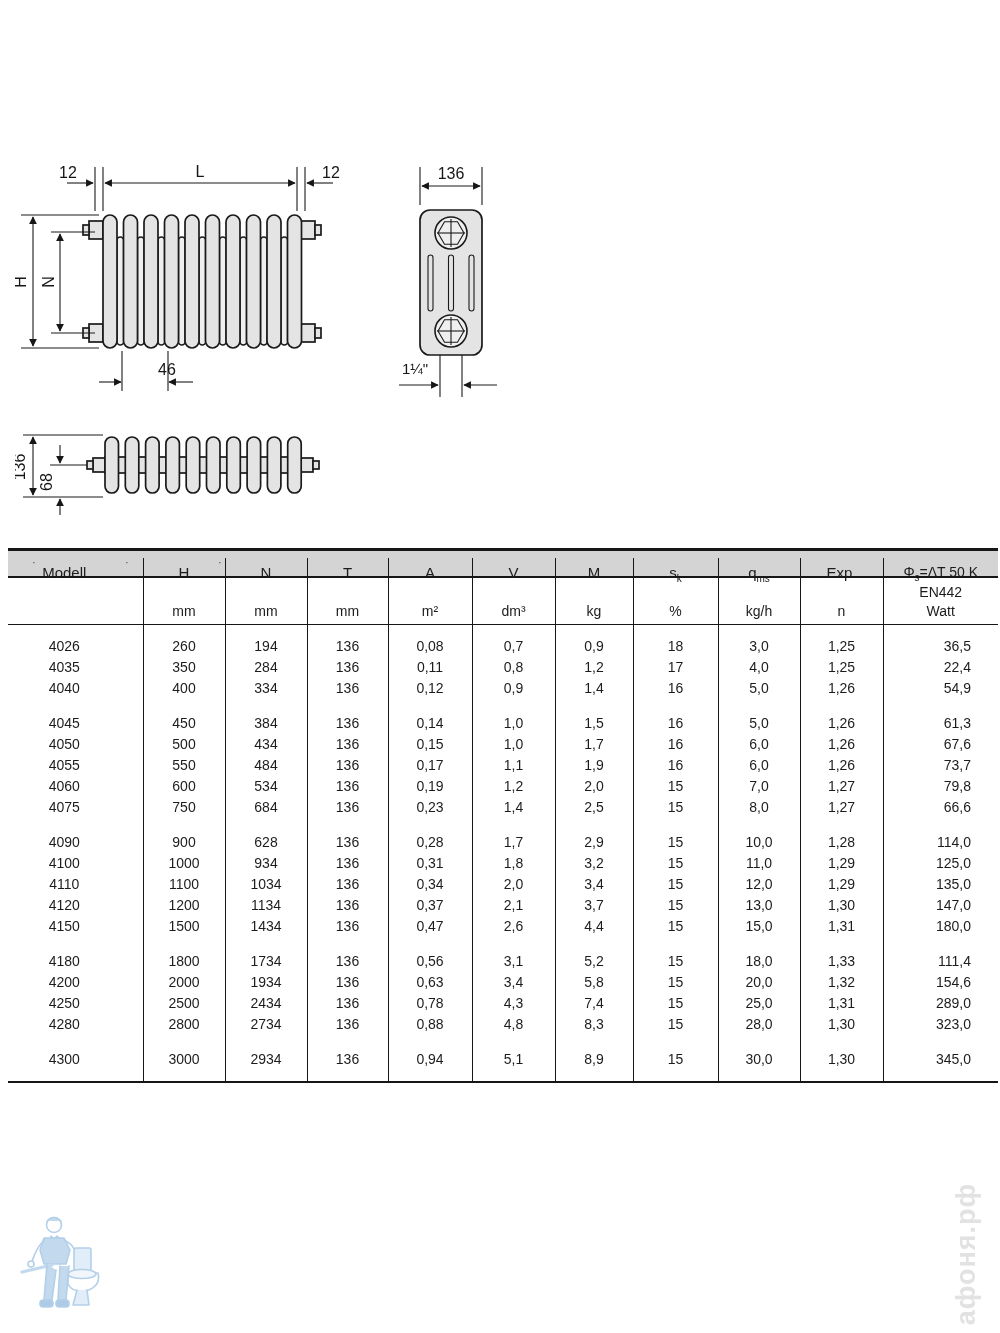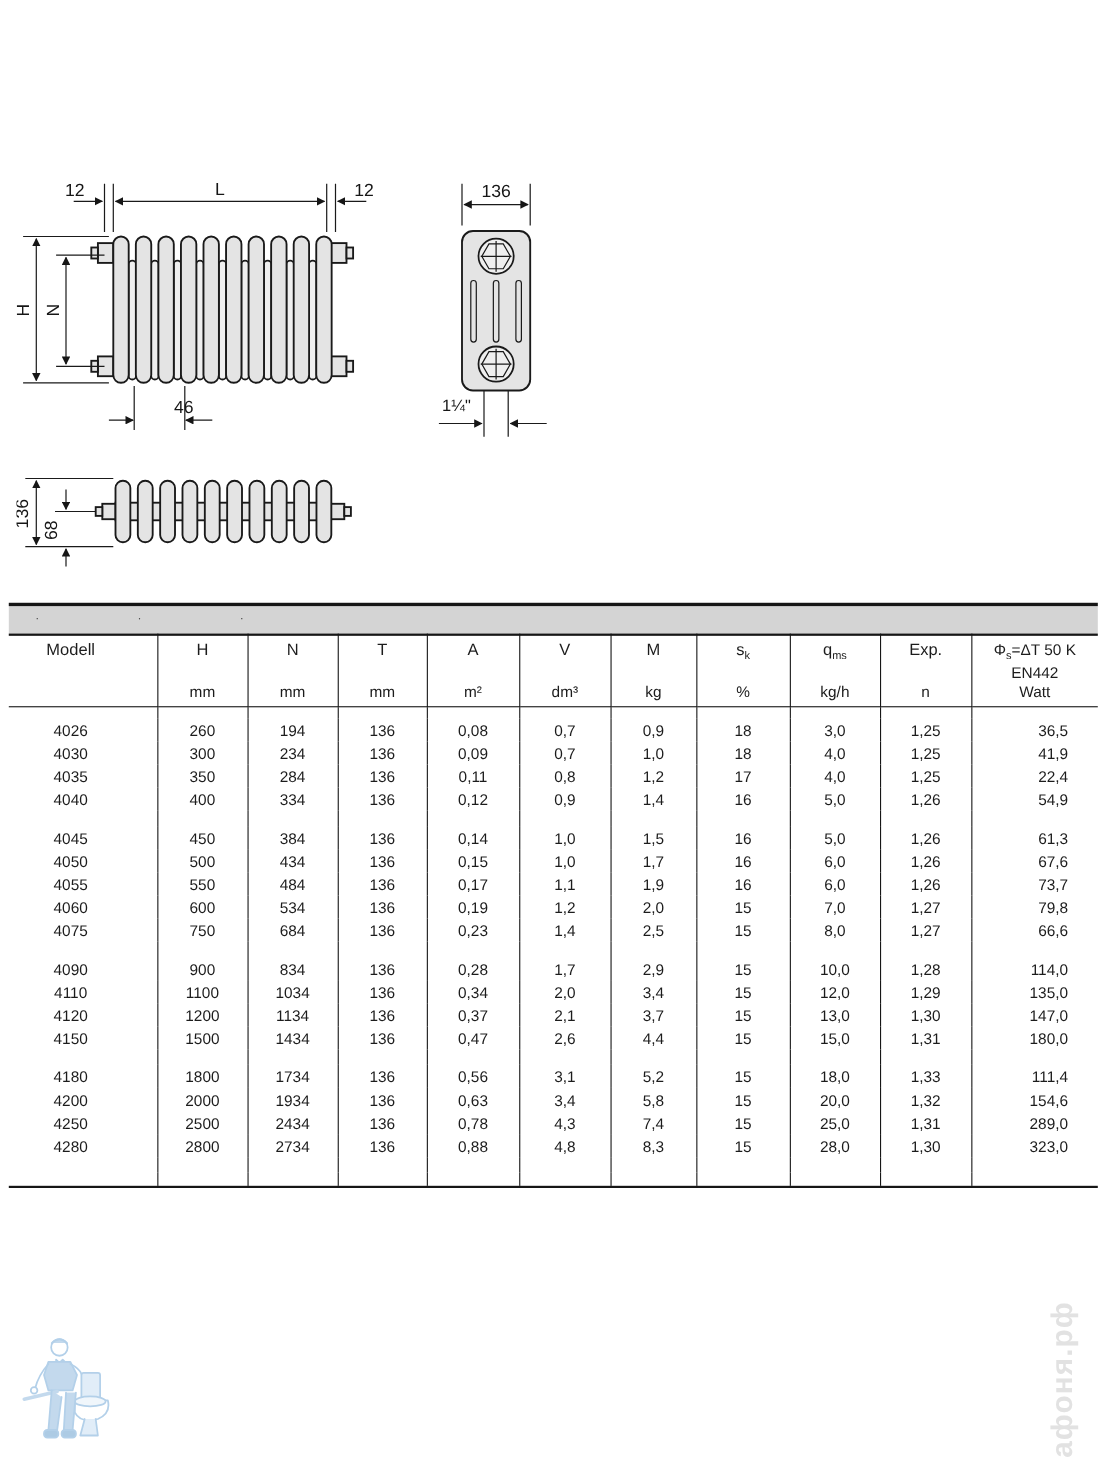--- a/index.html
+++ b/index.html
@@ -18,21 +18,21 @@
   svg .arrowhead{fill:#161616;stroke:none;}
 
   
   .bar{
     left:8px;top:548px;width:990px;height:30px;box-sizing:border-box;
     background:#d4d4d4;border-top:3px solid #161616;border-bottom:2px solid #161616;
   }
   .bar .dot{position:absolute;top:5px;font-size:11px;color:#4a4a4a;}
 
   
-  .tablewrap{left:8px;top:576px;width:990px;}
+  .tablewrap{left:8px;top:558px;width:990px;}
   table{border-collapse:collapse;table-layout:fixed;width:990px;border-bottom:2.5px solid #161616;}
   th,td{border-right:1.2px solid #161616;padding:0;margin:0;font-weight:normal;}
   th:last-child,td:last-child{border-right:none;}
   thead th{border-bottom:1.2px solid #161616;height:66px;vertical-align:top;}
   .hwrap{height:100%;box-sizing:border-box;padding:7px 0 5px 0;display:flex;flex-direction:column;justify-content:space-between;align-items:center;}
   .sym{font-size:15px;line-height:15px;text-align:center;}
   .sym sub{font-size:10px;}
   .unit{font-size:14px;line-height:15px;text-align:center;}
   .c-model .hwrap{padding-right:22px;}
   td{height:21px;font-size:14px;text-align:center;white-space:nowrap;}
@@ -302,33 +302,20 @@
           <td>136</td>
           <td>0,08</td>
           <td>0,7</td>
           <td>0,9</td>
           <td>18</td>
           <td>3,0</td>
           <td>1,25</td>
           <td class="c-watt-d">36,5</td>
         </tr>
         <tr>
-          <td class="c-model">4030</td>
-          <td>300</td>
-          <td>234</td>
-          <td>136</td>
-          <td>0,09</td>
-          <td>0,7</td>
-          <td>1,0</td>
-          <td>18</td>
-          <td>4,0</td>
-          <td>1,25</td>
-          <td class="c-watt-d">41,9</td>
-        </tr>
-        <tr>
           <td class="c-model">4035</td>
           <td>350</td>
           <td>284</td>
           <td>136</td>
           <td>0,11</td>
           <td>0,8</td>
           <td>1,2</td>
           <td>17</td>
           <td>4,0</td>
           <td>1,25</td>
@@ -434,31 +421,44 @@
           <td style="height: 14px;"></td>
           <td style="height: 14px;"></td>
           <td style="height: 14px;"></td>
           <td style="height: 14px;"></td>
           <td style="height: 14px;"></td>
           <td style="height: 14px;"></td>
         </tr>
         <tr>
           <td class="c-model">4090</td>
           <td>900</td>
-          <td>834</td>
+          <td>628</td>
           <td>136</td>
           <td>0,28</td>
           <td>1,7</td>
           <td>2,9</td>
           <td>15</td>
           <td>10,0</td>
           <td>1,28</td>
           <td class="c-watt-d">114,0</td>
         </tr>
         <tr>
+          <td class="c-model">4100</td>
+          <td>1000</td>
+          <td>934</td>
+          <td>136</td>
+          <td>0,31</td>
+          <td>1,8</td>
+          <td>3,2</td>
+          <td>15</td>
+          <td>11,0</td>
+          <td>1,29</td>
+          <td class="c-watt-d">125,0</td>
+        </tr>
+        <tr>
           <td class="c-model">4110</td>
           <td>1100</td>
           <td>1034</td>
           <td>136</td>
           <td>0,34</td>
           <td>2,0</td>
           <td>3,4</td>
           <td>15</td>
           <td>12,0</td>
           <td>1,29</td>
@@ -560,20 +560,33 @@
           <td style="height: 14px;"></td>
           <td style="height: 14px;"></td>
           <td style="height: 14px;"></td>
           <td style="height: 14px;"></td>
           <td style="height: 14px;"></td>
           <td style="height: 14px;"></td>
           <td style="height: 14px;"></td>
           <td style="height: 14px;"></td>
           <td style="height: 14px;"></td>
           <td style="height: 14px;"></td>
+        </tr>
+        <tr>
+          <td class="c-model">4300</td>
+          <td>3000</td>
+          <td>2934</td>
+          <td>136</td>
+          <td>0,94</td>
+          <td>5,1</td>
+          <td>8,9</td>
+          <td>15</td>
+          <td>30,0</td>
+          <td>1,30</td>
+          <td class="c-watt-d">345,0</td>
         </tr>
         <tr>
           <td style="height: 12px;"></td>
           <td style="height: 12px;"></td>
           <td style="height: 12px;"></td>
           <td style="height: 12px;"></td>
           <td style="height: 12px;"></td>
           <td style="height: 12px;"></td>
           <td style="height: 12px;"></td>
           <td style="height: 12px;"></td>

